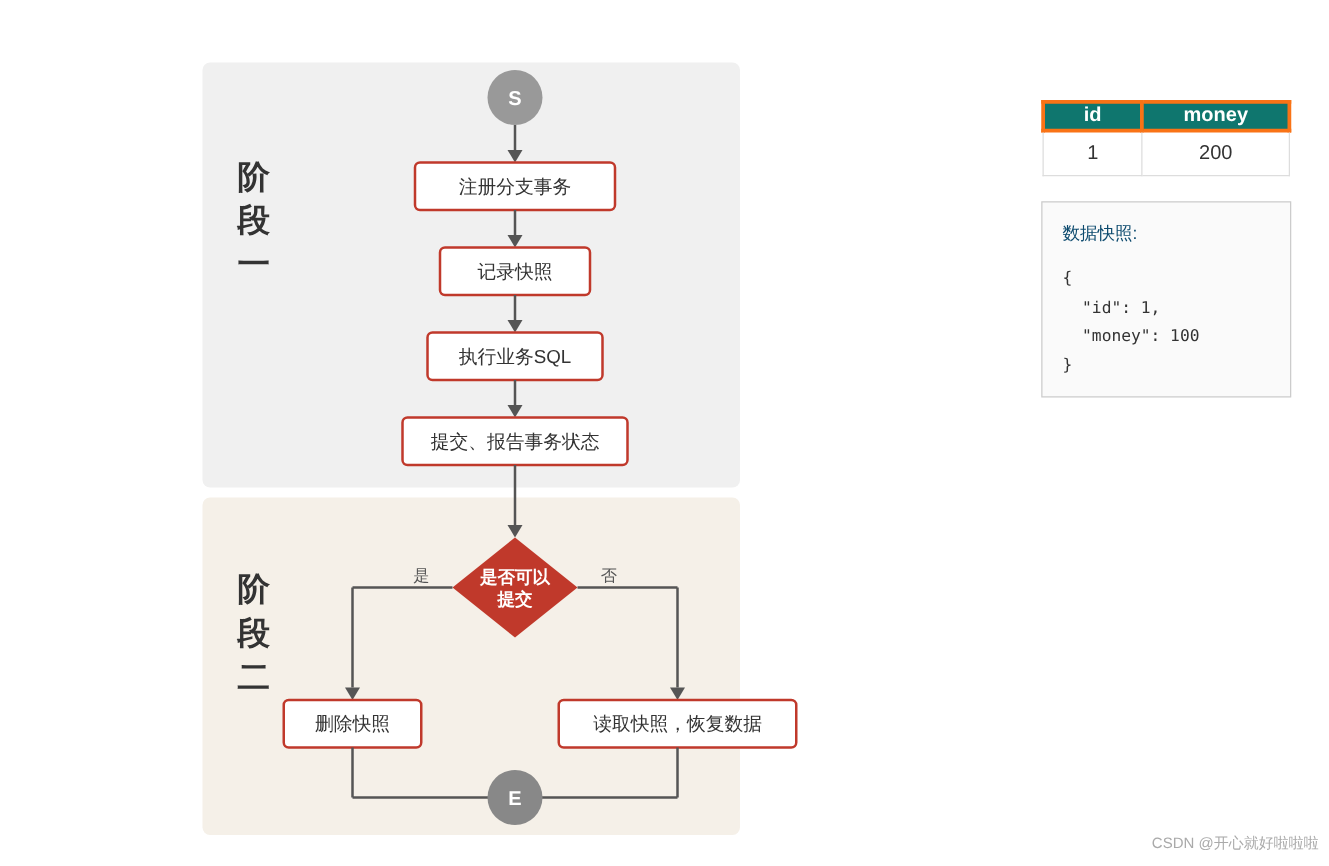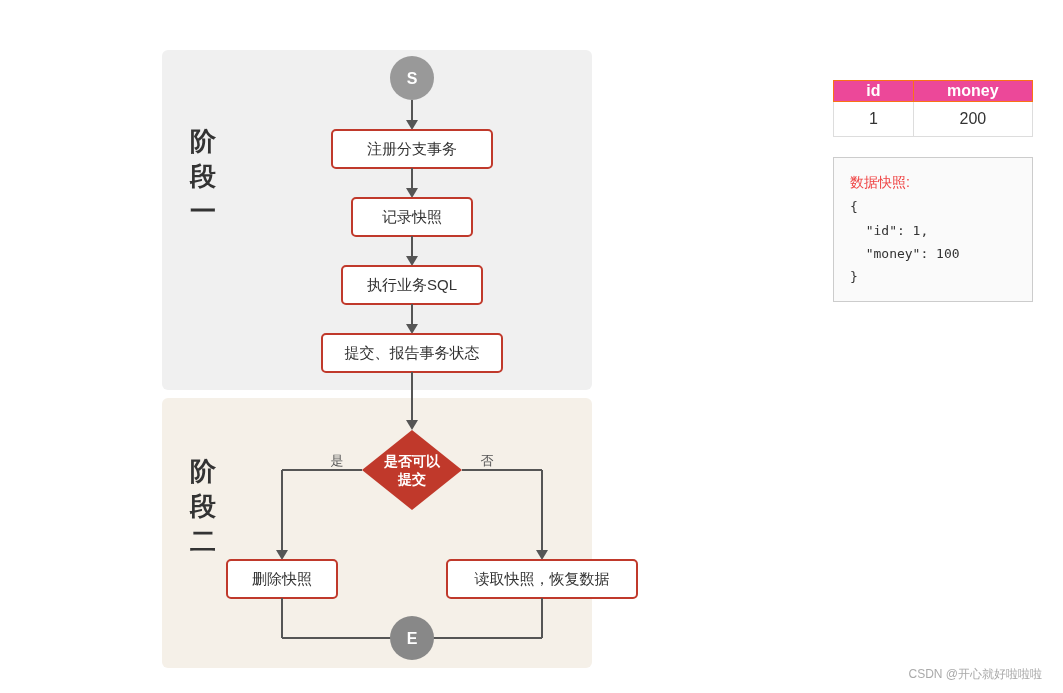--- a/index.html
+++ b/index.html
@@ -47,25 +47,25 @@
       min-width: 200px;
       padding-top: 60px;
     }
 
     
     .data-table {
       border-collapse: collapse;
       font-size: 16px;
     }
     .data-table th {
-      background: #ec4899;
+      background: #0f766e;
       color: white;
       padding: 1px 30px;
       font-weight: bold;
-      border: 1px solid #f97316;
+      border: 3px solid #f97316;
     }
     .data-table td {
       text-align: center;
       padding: 8px 30px;
       border: 1px solid #ddd;
       color: #333;
       background: white;
     }
 
     
@@ -76,29 +76,29 @@
       font-size: 14px;
       color: #333;
       line-height: 1.8;
       font-family: "Courier New", monospace;
       min-width: 200px;
     }
 
     .snapshot-box .label {
       font-family: "Microsoft YaHei", Arial, sans-serif;
       font-size: 14px;
-      color: #ef4444;
-      margin-bottom: 0;
+      color: #0c4a6e;
+      margin-bottom: 12px;
     }
 
     
     .watermark {
       position: absolute;
       bottom: 10px;
-      right: 21px;
+      right: 8px;
       font-size: 12px;
       color: #aaa;
     }
   </style>
 </head>
 <body>
 
 <div class="main-container">
 
   <div class="flowchart-area">

